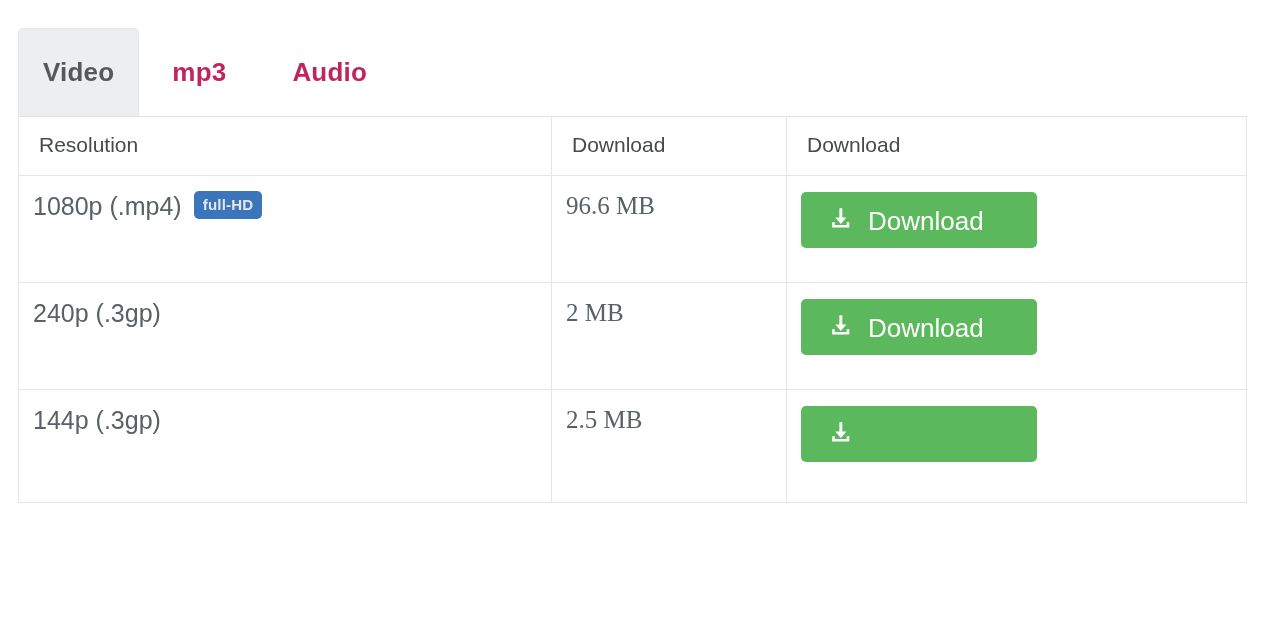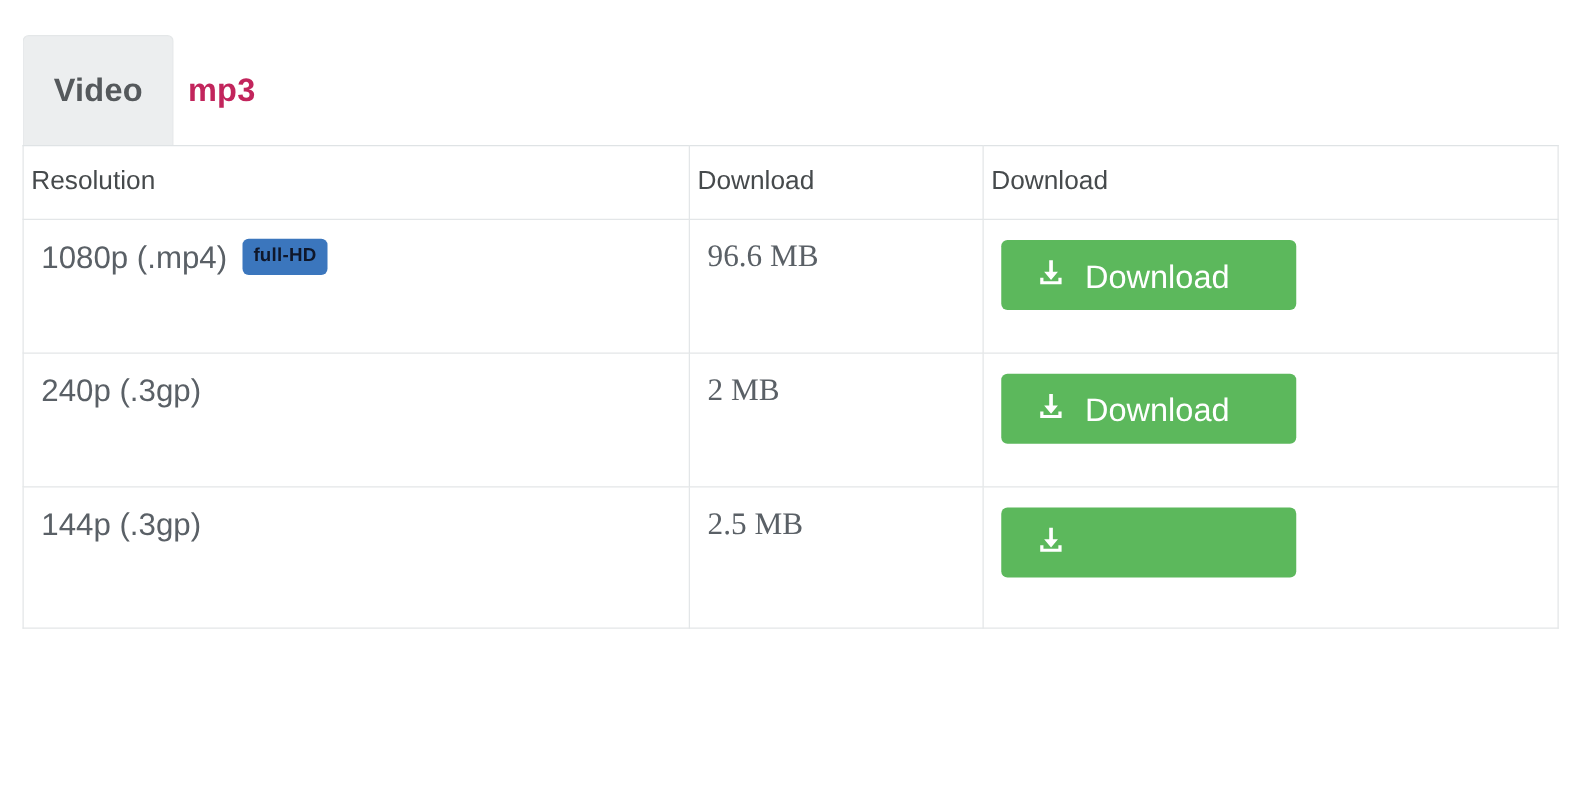--- a/index.html
+++ b/index.html
@@ -45,21 +45,21 @@
     color: #55595c;
     border: 1px solid #e4e7e8;
     border-bottom: none;
     border-top-left-radius: 5px;
     border-top-right-radius: 5px;
     padding: 0 24px;
   }
 
   .tab.link {
     color: #c2255c;
-    padding: 0 10px;
+    padding: 0 32px;
     background: transparent;
     border: 1px solid transparent;
     border-bottom: none;
   }
 
   
   .dl-table {
     position: absolute;
     left: 18px;
     top: 116px;
@@ -75,47 +75,48 @@
 
   .dl-table th,
   .dl-table td {
     border: 1px solid #e3e6e8;
     text-align: left;
     vertical-align: top;
     box-sizing: border-box;
   }
 
   .dl-table th {
-    padding: 16px 14px 18px 6px;
+    padding: 16px 14px 18px 20px;
     font-size: 21px;
     font-weight: normal;
     color: #464a4c;
     background: #ffffff;
     border-top-color: #dfe3e5;
   }
 
   .dl-table td {
     padding: 16px 14px 34px 14px;
     font-size: 25px;
     color: #5a6066;
     background: #ffffff;
   }
 
   .res-cell {
     display: flex;
+    align-items: center;
     white-space: nowrap;
   }
 
   .res-text { line-height: 1.15; }
 
   .badge {
     display: inline-block;
     margin-left: 12px;
     background: #3b76bd;
-    color: #0f172a;
+    color: #e5e5e5;
     font-size: 15px;
     font-weight: bold;
     letter-spacing: 0.2px;
     padding: 6px 9px 7px 9px;
     border-radius: 5px;
     line-height: 1;
     position: relative;
     top: -1px;
   }
 
@@ -158,20 +159,23 @@
 
 <div class="page">
 
   <div class="tabs">
     <div class="tab active">
       <span>Video</span>
     </div>
     <div class="tab link">
       <span>mp3</span>
     </div>
+    <div class="tab link">
+      <span>Audio</span>
+    </div>
   </div>
 
   <table class="dl-table">
     <colgroup>
       <col class="c-res">
       <col class="c-size">
       <col class="c-dl">
     </colgroup>
     <thead>
       <tr>

